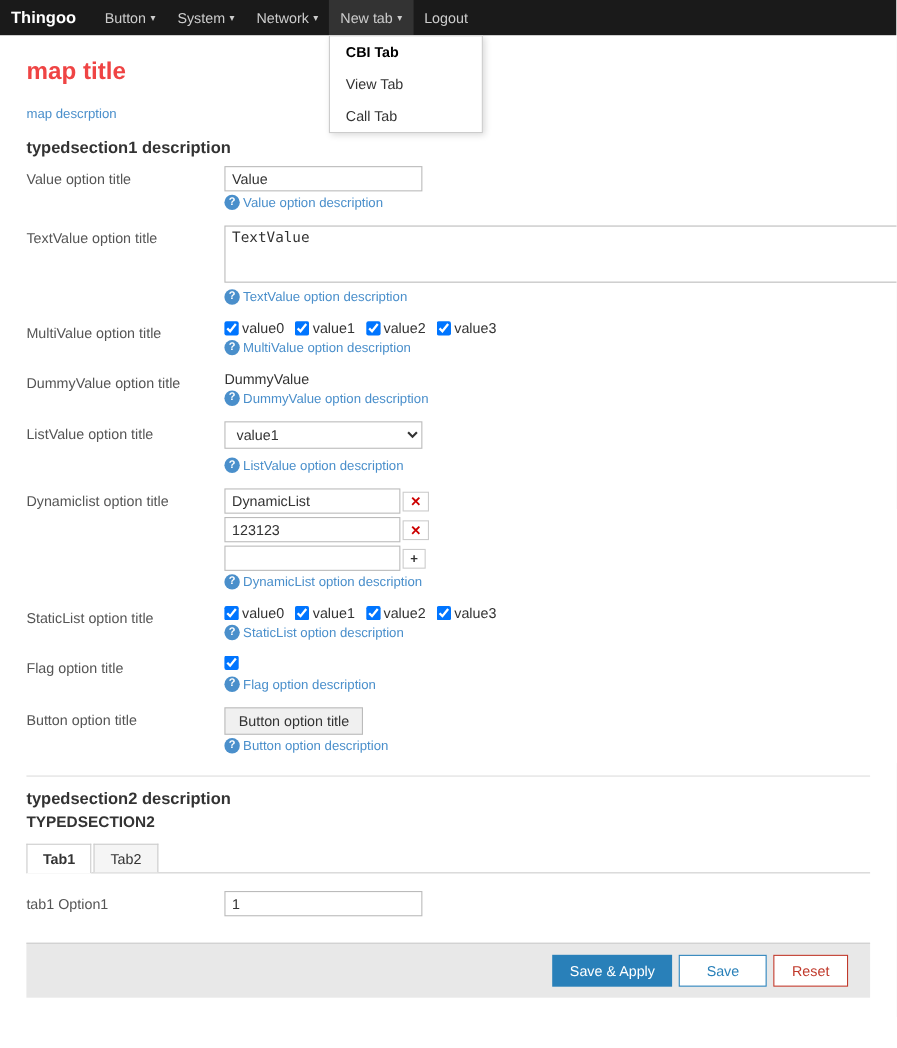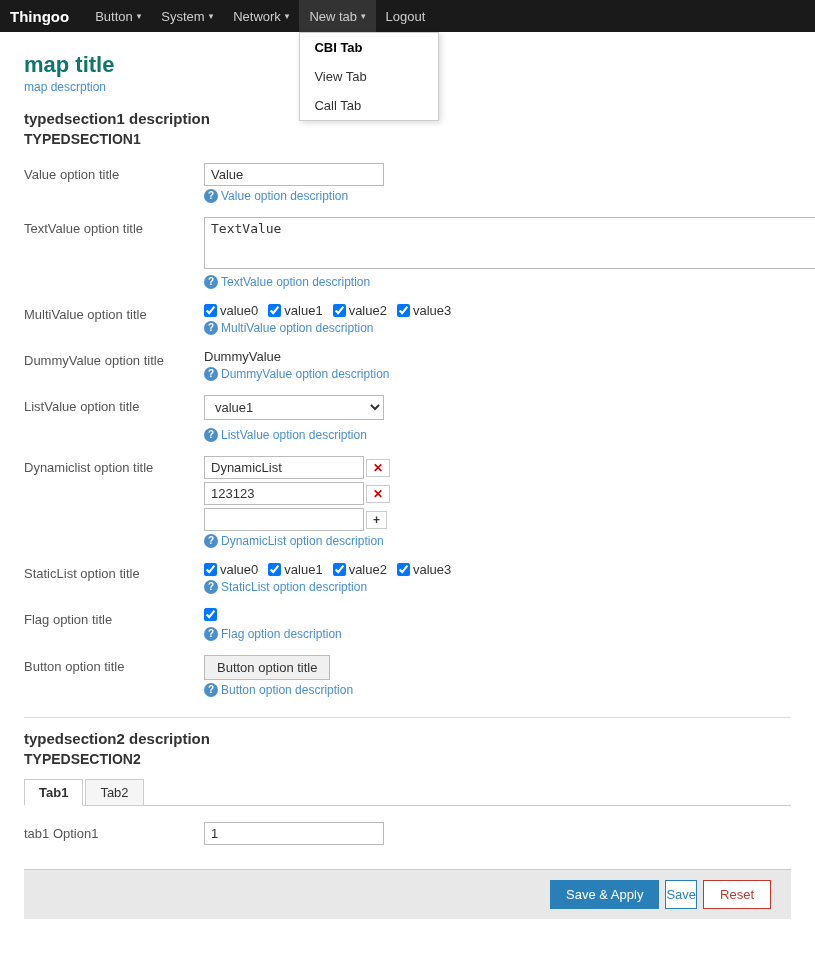--- a/index.html
+++ b/index.html
@@ -58,22 +58,22 @@
     
     .page-content {
       background: #fff;
       padding: 20px 24px;
       min-height: calc(953px - 32px);
     }
 
     .map-title {
       font-size: 22px;
       font-weight: bold;
-      color: #0f766e;
-      margin-bottom: 2px;
+      color: #ef4444;
+      margin-bottom: 18px;
     }
     .map-description {
       color: #4a8fcb;
       font-size: 12px;
       margin-bottom: 16px;
     }
 
     .section-description {
       font-size: 15px;
       font-weight: bold;
@@ -270,21 +270,21 @@
       color: #fff;
       border: none;
       padding: 6px 16px;
       font-size: 13px;
       cursor: pointer;
     }
     .btn-save {
       background: #fff;
       color: #333;
       border: 1px solid #2980b9;
-      padding: 6px 0;
+      padding: 6px 24px;
       font-size: 13px;
       cursor: pointer;
       color: #2980b9;
     }
     .btn-reset {
       background: #fff;
       color: #c0392b;
       border: 1px solid #c0392b;
       padding: 6px 16px;
       font-size: 13px;
@@ -324,21 +324,20 @@
     <span>Logout</span>
   </div>
 </nav>
 
 <div class="page-content">
 
   <h1 class="map-title">map title</h1>
   <p class="map-description">map descrption</p>
 
   <p class="section-description">typedsection1 description</p>
-  <p class="section-name">TYPEDSECTION1</p>
 
   <div class="form-row">
     <div class="form-label">Value option title</div>
     <div class="form-control-area">
       <input type="text" value="Value" style="">
       <div class="help-text">
         <span class="help-icon">?</span>
         <span>Value option description</span>
       </div>
     </div>

